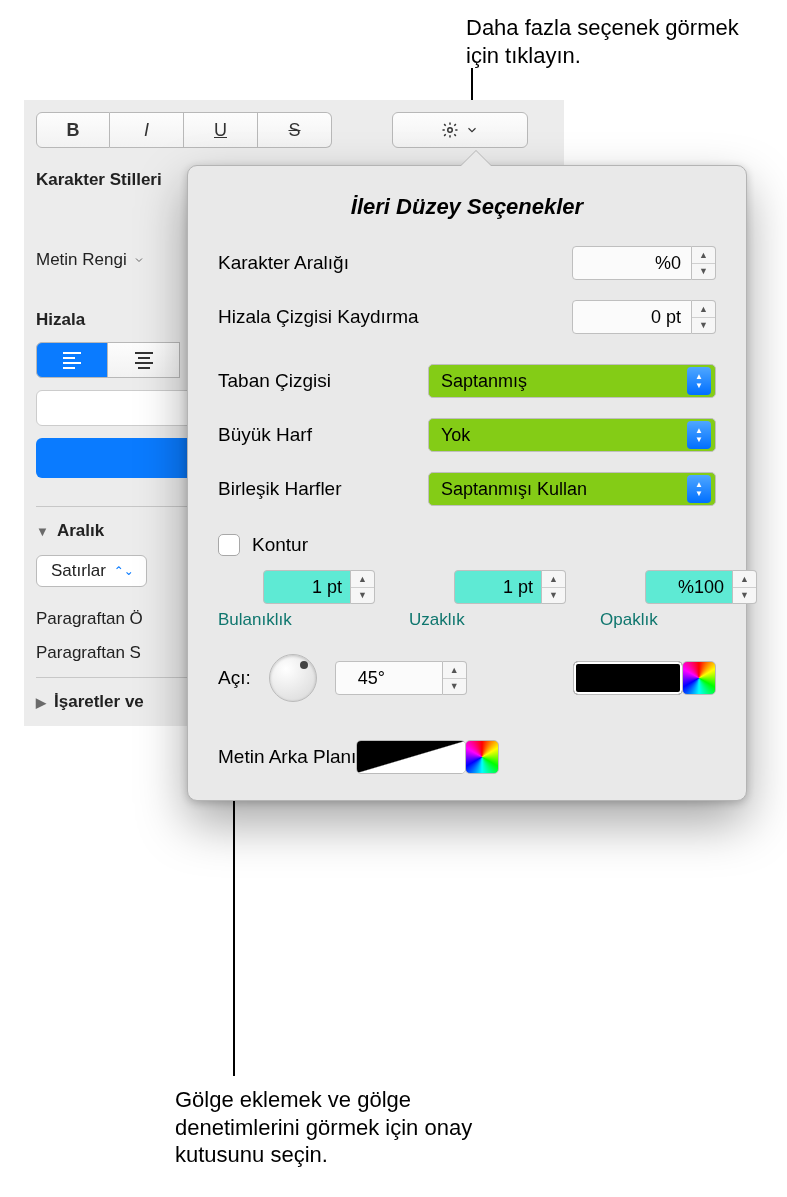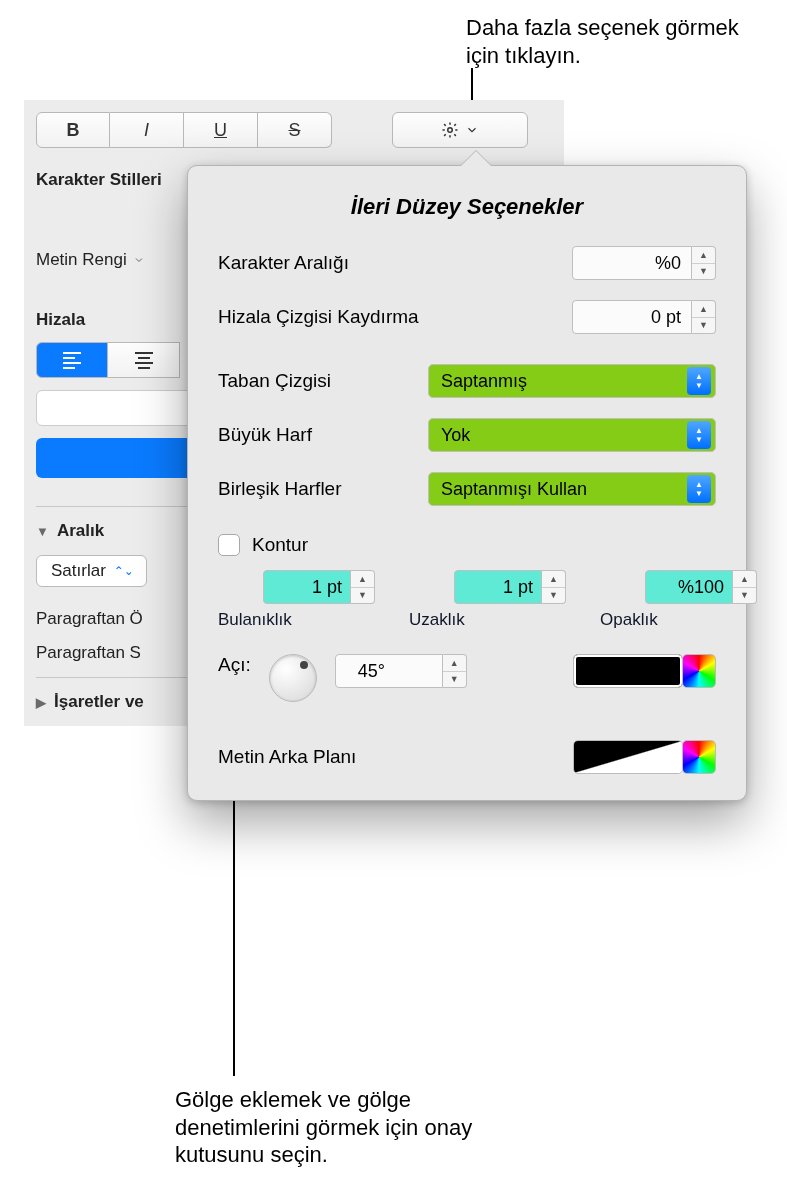--- a/index.html
+++ b/index.html
@@ -151,23 +151,23 @@
     display:flex; align-items:center; justify-content:center;
   }
   .chk.on { background:linear-gradient(#3a94ff,#006fff); border-color:#0064e6;}
   .chk.on svg { display:block;}
   .chk svg { display:none; }
 
   .shadow-grid { display:flex; gap:34px; margin-bottom:6px;}
   .shadow-col { display:flex; flex-direction:column; align-items:flex-start;}
   .shadow-col .top { display:flex; margin-bottom:6px;}
   .shadow-col .nf { width:88px; height:34px; background:#5eead4; border:1px solid #bfbfbf; border-radius:4px 0 0 4px; display:flex; align-items:center; justify-content:flex-end; padding-right:8px; font-size:18px;margin-left:45px;}
-  .shadow-col .cap { font-size:17px; color:#0f172a;}
-
-  .angle-row { display:flex; gap:18px; margin-top:24px; margin-bottom:38px;}
+  .shadow-col .cap { font-size:17px; color:#0f766e;}
+
+  .angle-row { display:flex; align-items:center; gap:18px; margin-top:24px; margin-bottom:38px;}
   .angle-row .albl { font-size:19px;}
   .dial {
     width:48px; height:48px; border-radius:50%; background:radial-gradient(circle at 35% 30%, #fff, #d6d6d6);
     border:1px solid #bbb; position:relative; box-shadow:inset 0 1px 3px rgba(0,0,0,0.2);
   }
   .dial::after{
     content:""; position:absolute; width:8px; height:8px; background:#444; border-radius:50%;
     top:6px; right:8px;
   }
   .angle-field { width:108px; height:34px; background:#fbfbfb; border:1px solid #bfbfbf; border-radius:4px 0 0 4px; display:flex; align-items:center; padding-left:22px; font-size:18px;}
@@ -175,21 +175,21 @@
   .color-well {
     width:110px; height:34px; border:1px solid #bbb; border-radius:5px; background:#000;
     box-shadow: inset 0 0 0 2px #fff;
   }
   .color-wheel {
     width:34px; height:34px; border:1px solid #bbb; border-radius:5px;
     background: conic-gradient(red,yellow,lime,cyan,blue,magenta,red);
     margin-left:-1px;
   }
 
-  .bgrow { display:flex; align-items:center; justify-content:space-between;}
+  .bgrow { display:flex; align-items:center; }
   .bgrow .blbl { font-size:19px;}
   .bg-well {
     width:110px; height:34px; border:1px solid #bbb; border-radius:5px; position:relative; overflow:hidden; background:#fff;
     box-shadow: inset 0 0 0 2px #fff;
   }
   .bg-well::before{
     content:""; position:absolute; inset:0;
     background:linear-gradient(to bottom right, #000 0 49%, #fff 51% 100%);
   }
 

